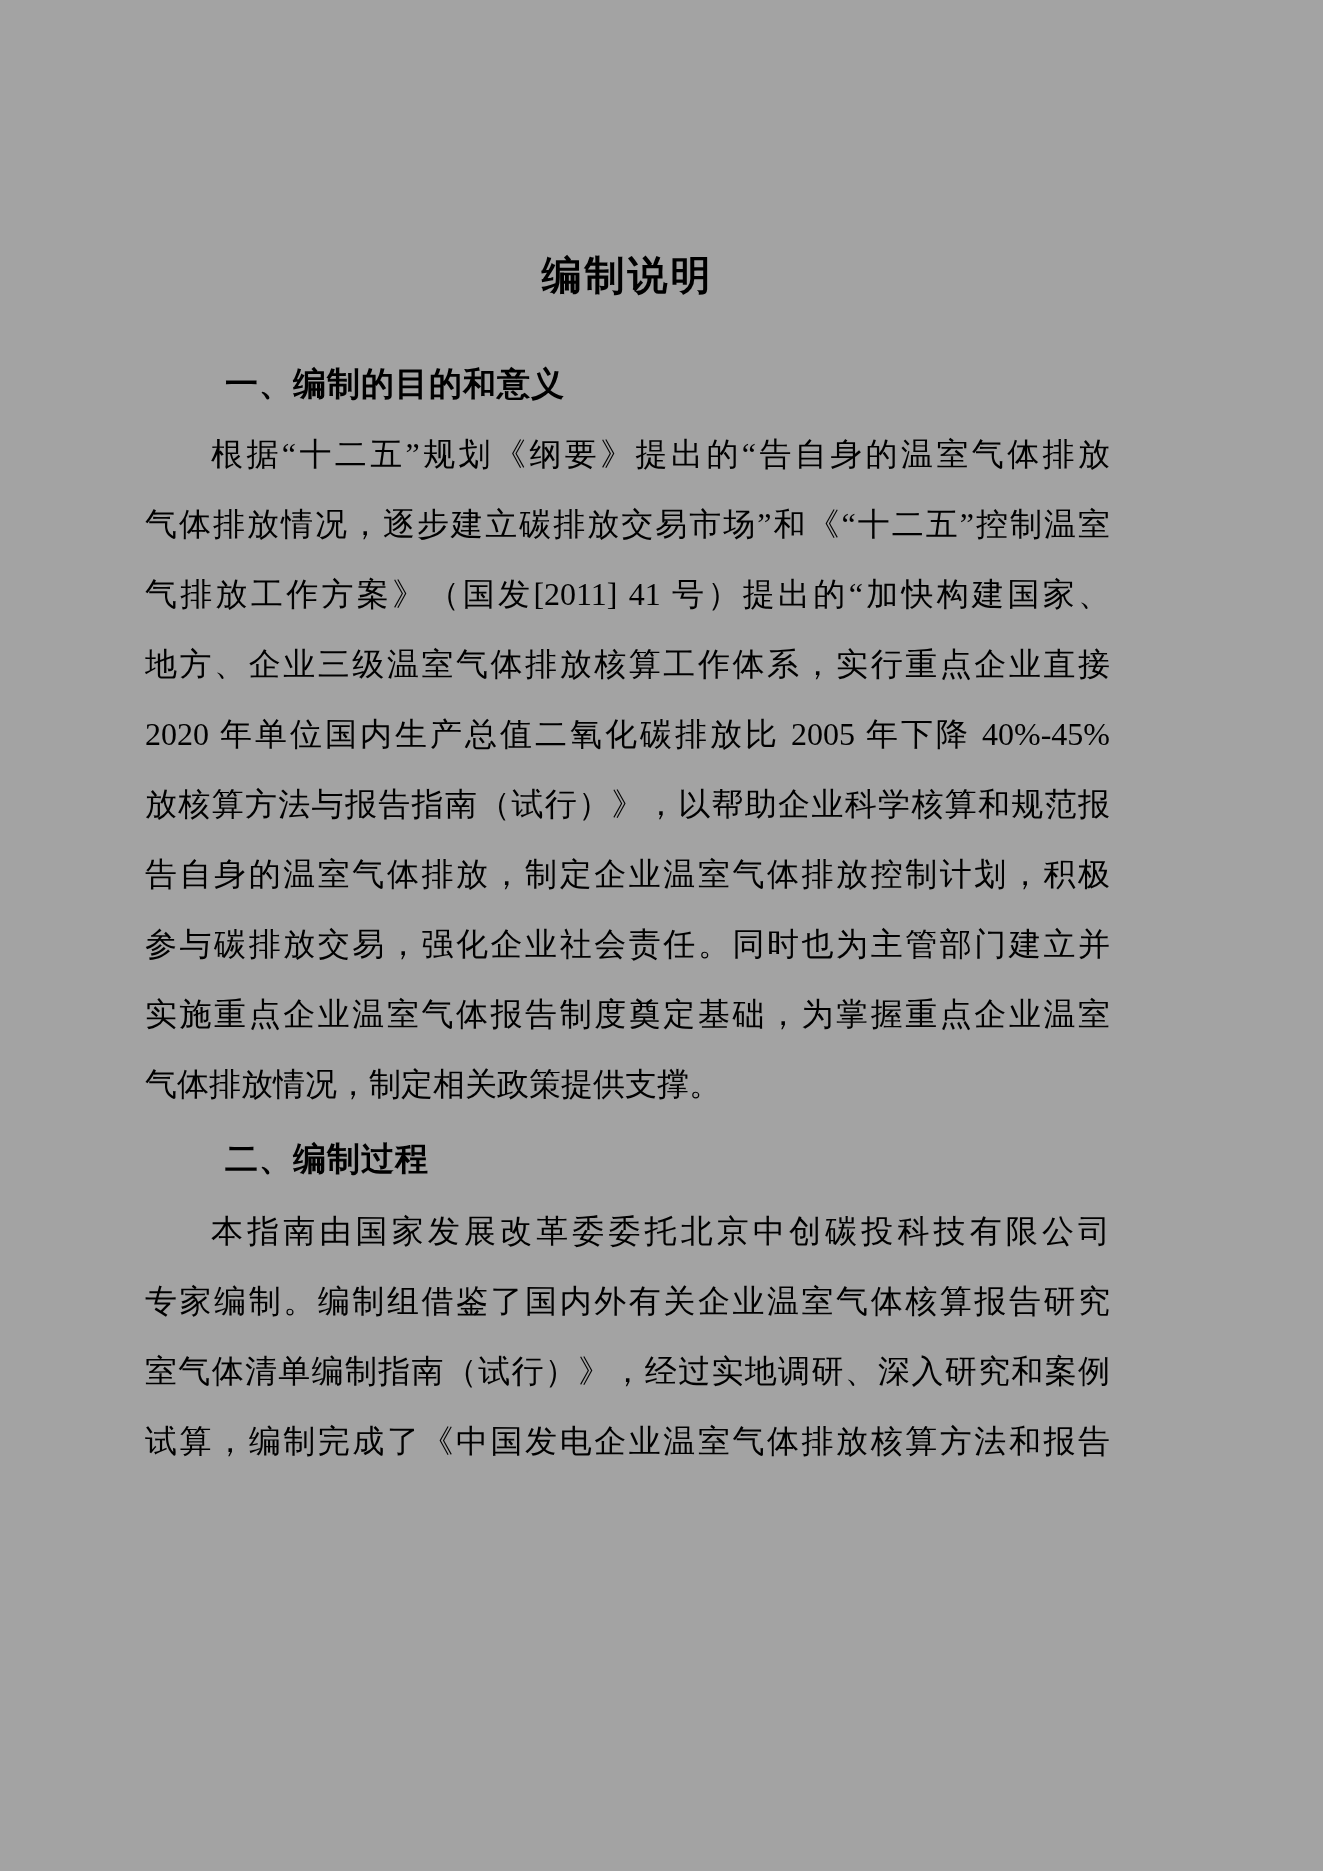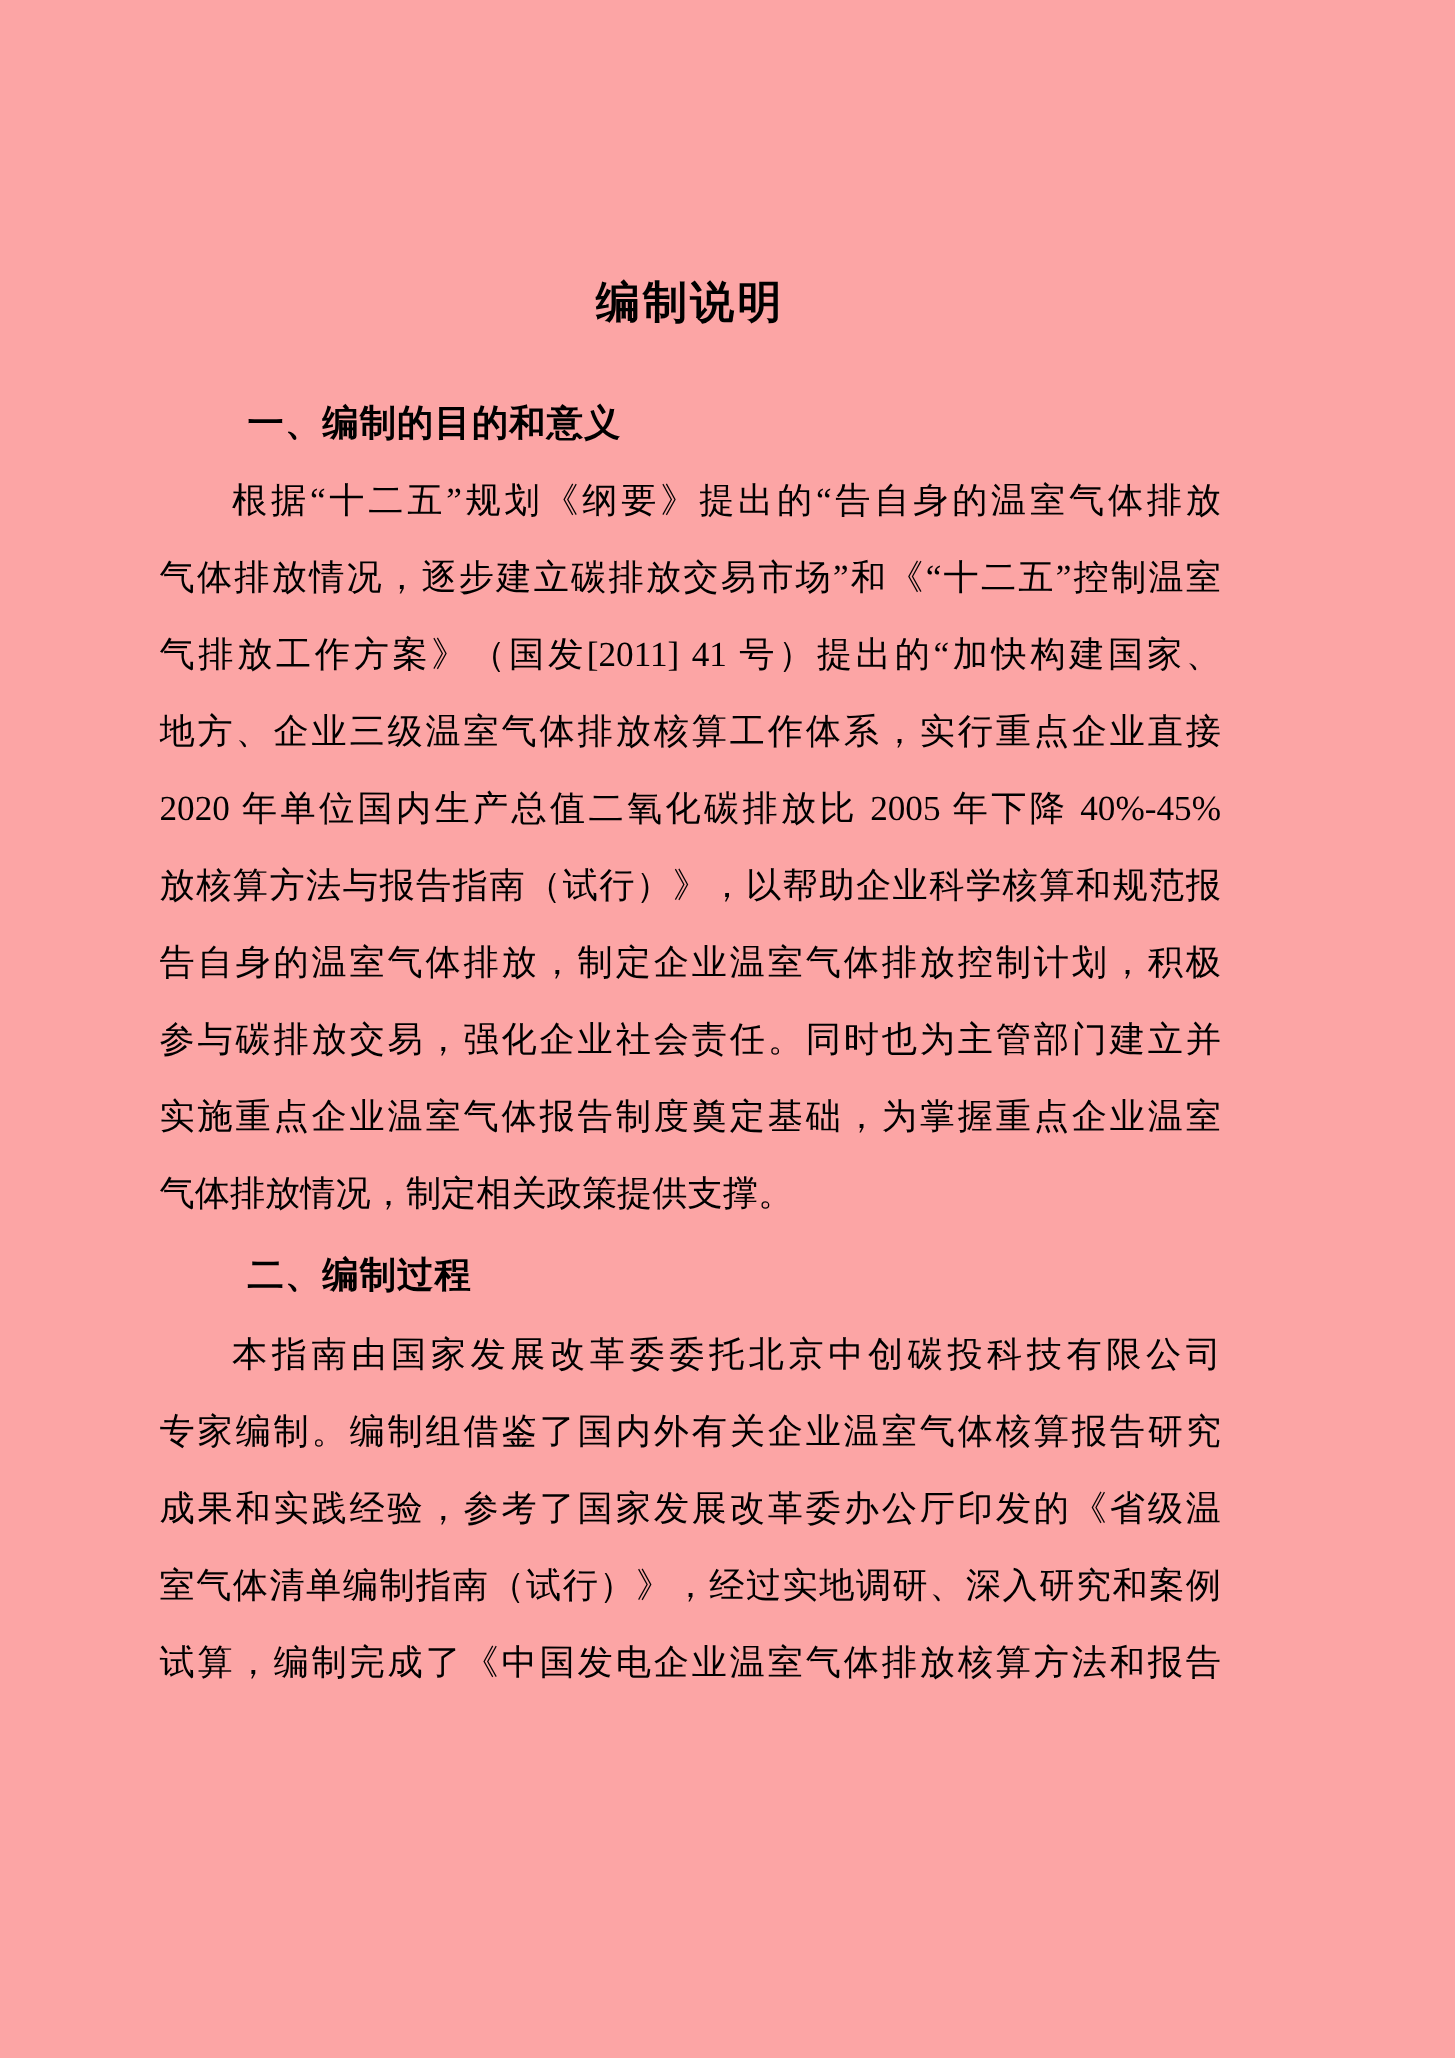--- a/index.html
+++ b/index.html
@@ -4,21 +4,21 @@
 <style>
   html, body {
     margin: 0;
     padding: 0;
     background: #ffffff;
   }
   .page {
     position: relative;
     width: 1323px;
     height: 1871px;
-    background: #fca5a5;
+    background: #a3a3a3;
     color: #000000;
     overflow: hidden;
   }
   .content {
     position: absolute;
     left: 145px;
     top: 0;
     width: 965px;
   }
   .doc-title {
@@ -81,20 +81,19 @@
           <div class="line">实施重点企业温室气体报告制度奠定基础，为掌握重点企业温室</div>
           <div class="line para-end">气体排放情况，制定相关政策提供支撑。</div>
         </div>
     </div>
 
     <div class="section">
       <div class="section-heading heading-2">二、编制过程</div>
       <div class="paragraph paragraph-2">
           <div class="line indent">本指南由国家发展改革委委托北京中创碳投科技有限公司</div>
           <div class="line">专家编制。编制组借鉴了国内外有关企业温室气体核算报告研究</div>
-          <div class="line">成果和实践经验，参考了国家发展改革委办公厅印发的《省级温</div>
           <div class="line">室气体清单编制指南（试行）》，经过实地调研、深入研究和案例</div>
           <div class="line">试算，编制完成了《中国发电企业温室气体排放核算方法和报告</div>
         </div>
     </div>
 
   </div>
 </div>
 
 </body></html>

